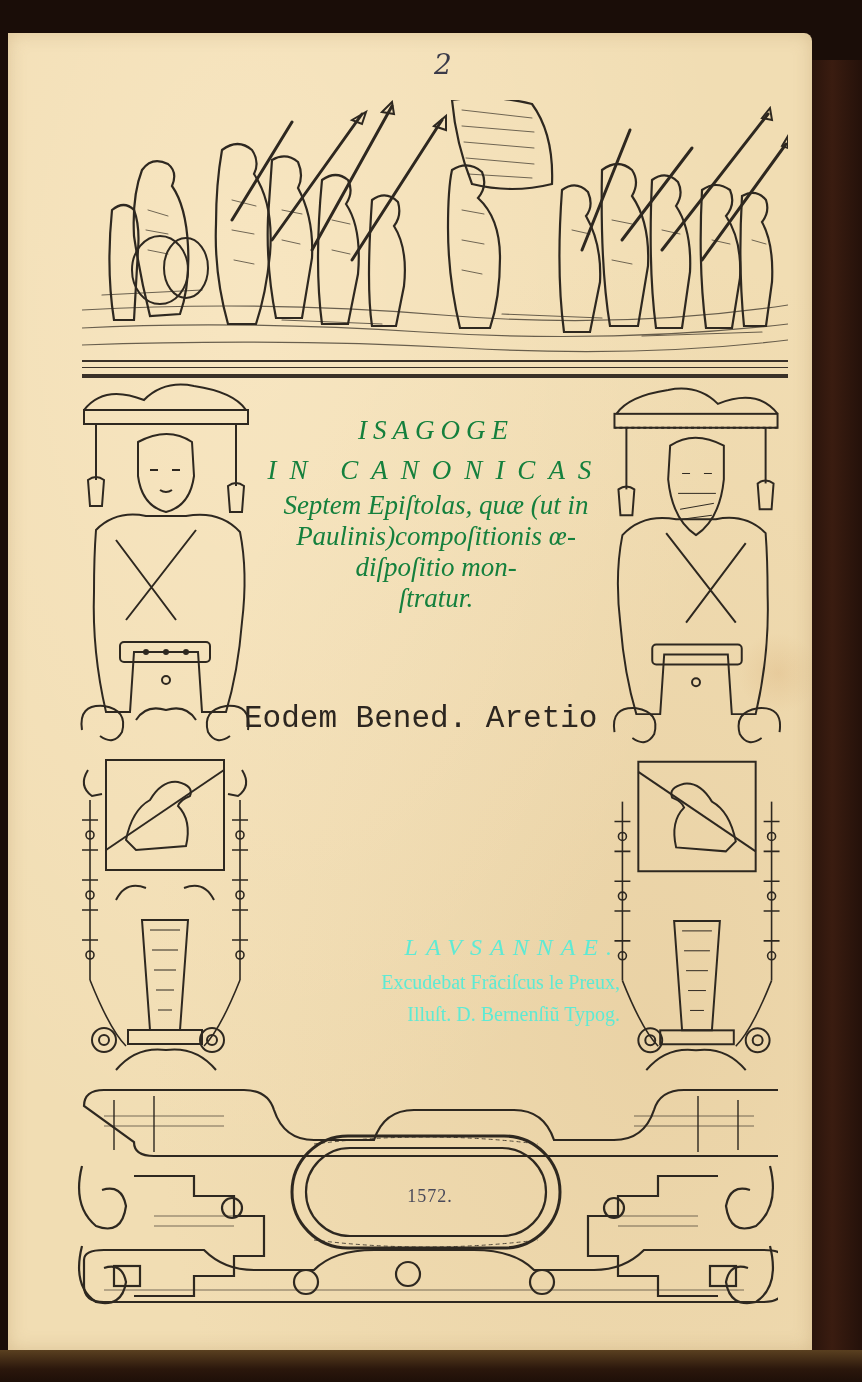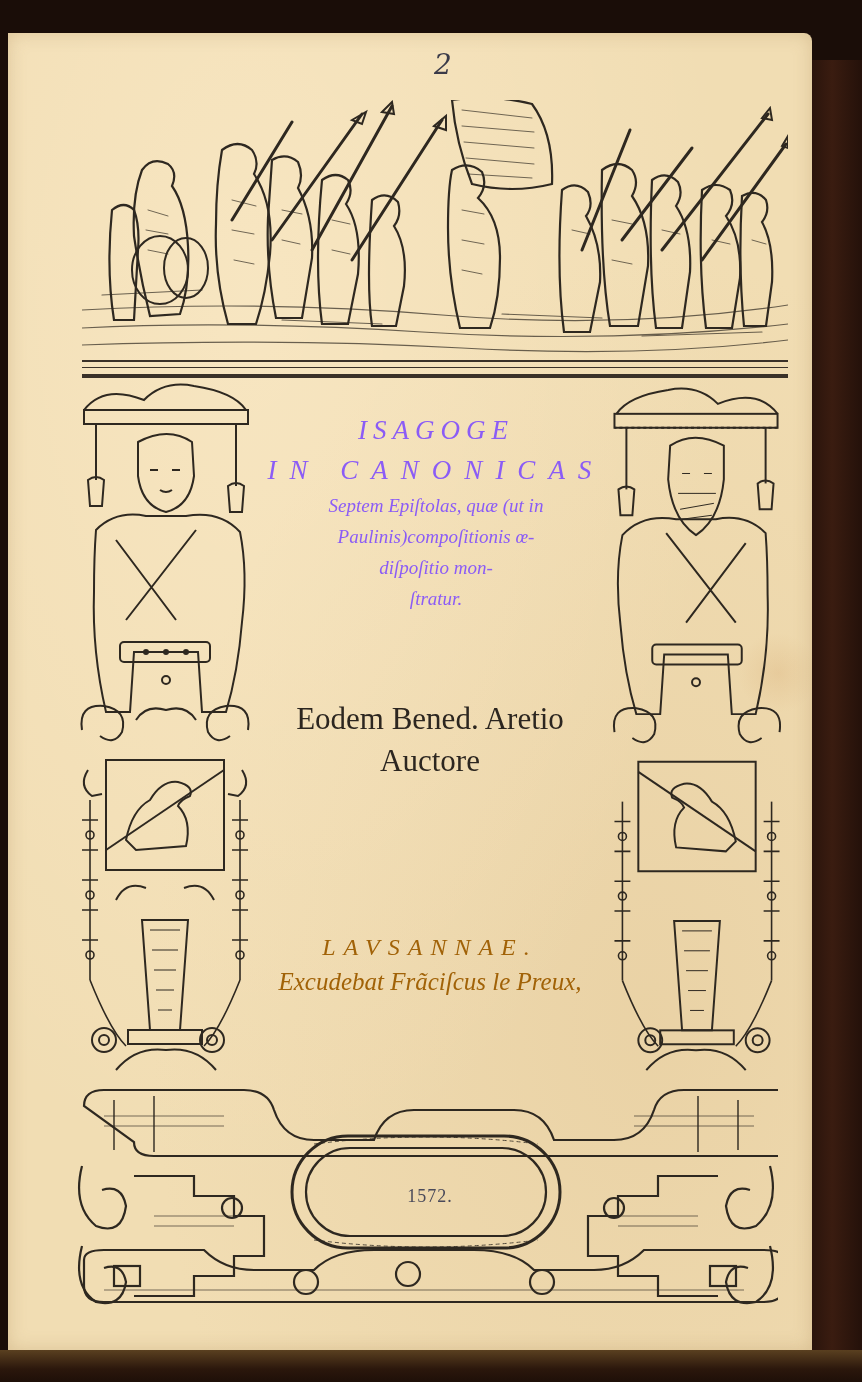--- a/index.html
+++ b/index.html
@@ -28,49 +28,49 @@
   }
   .folio {
     position:absolute; left:428px; top:48px; width:30px;
     font-family:"DejaVu Serif", serif; font-style:italic;
     font-size:28px; color:#3a3a48; text-align:center;
   }
   .woodcut { position:absolute; }
   .woodcut svg { display:block; }
   .title-block {
     position:absolute; left:248px; top:410px; width:376px;
-    text-align:center; color:#8b5cf6;
+    text-align:center; color:#15803d;
   }
   .t-line { display:block; white-space:nowrap; }
   .t-caps {
     font-family:"Liberation Serif", serif; font-style:italic;
     font-size:27px; letter-spacing:6px; line-height:40px;
   }
   .t-caps.wide { letter-spacing:13px; }
   .t-ital {
     font-family:"Liberation Serif", serif; font-style:italic;
-    font-size:19px; line-height:31px;
+    font-size:27px; line-height:31px;
   }
   .author-block {
     position:absolute; left:244px; top:698px; width:372px;
-    text-align:center; color:#2c2620;
-    font-family:Liberation Serif, serif;
+    text-align:left; color:#2c2620;
+    font-family:Liberation Mono, monospace;
     font-size:31px; line-height:42px;
   }
   .imprint-block {
     position:absolute; left:240px; top:928px; width:380px;
-    text-align:center; color:#a16207;
+    text-align:right; color:#5eead4;
   }
   .i-caps {
     font-family:"Liberation Serif", serif; font-style:italic;
     font-size:24px; letter-spacing:8px; line-height:38px;
   }
   .i-ital {
-    font-family:"Liberation Serif", serif; font-style:italic;
-    font-size:25px; line-height:32px;
+    font-family:"Liberation Serif", serif; 
+    font-size:20px; line-height:32px;
   }
   .year {
     position:absolute; left:380px; top:1186px; width:100px;
     text-align:center; font-family:"Liberation Serif", serif;
     font-size:18px; color:#4a4a5a; letter-spacing:1px;
   }
   .rule { position:absolute; left:82px; width:706px; background:#3a3128; }
 </style>
 </head>
 <body>
@@ -285,21 +285,21 @@
   <span class="t-line t-caps">ISAGOGE</span>
   <span class="t-line t-caps wide">IN CANONICAS</span>
   <span class="t-line t-ital">Septem Epiſtolas, quæ (ut in</span>
   <span class="t-line t-ital">Paulinis)compoſitionis œ-</span>
   <span class="t-line t-ital">diſpoſitio mon-</span>
   <span class="t-line t-ital">ſtratur.</span>
 </div>
 
 <div class="author-block">
   <span class="t-line">Eodem Bened. Aretio</span>
-  <span class="t-line">Auctore</span>
 </div>
 
 <div class="imprint-block">
   <span class="t-line i-caps">LAVSANNAE.</span>
   <span class="t-line i-ital">Excudebat Frãciſcus le Preux,</span>
+  <span class="t-line i-ital">Illuſt. D. Bernenſiũ Typog.</span>
 </div>
 
 <div class="year">1572.</div>
 
 </body></html>

